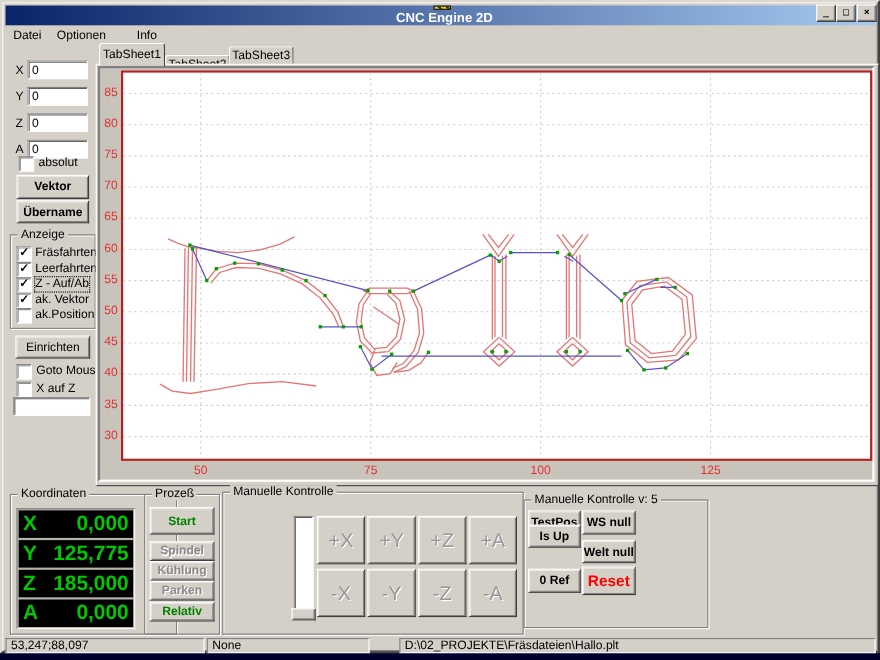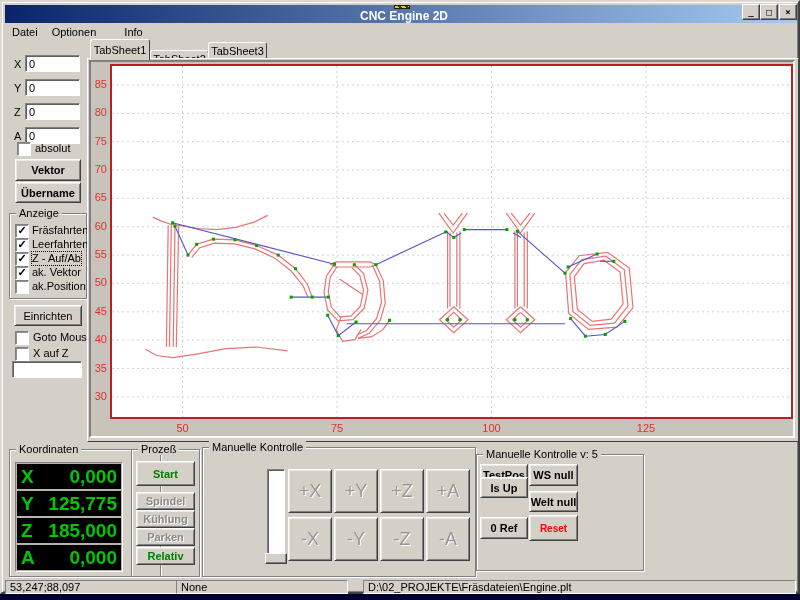--- a/index.html
+++ b/index.html
@@ -27,21 +27,21 @@
   .cb{position:absolute;width:12px;height:12px;background:#fff;border:1px solid;
       border-color:#808080 #fff #fff #808080;box-shadow:inset 1px 1px 0 #909090;
       font-size:11px;font-weight:bold;line-height:10px;text-align:center;}
   .b{position:absolute;background:#d4d0c8;border:1px solid;border-color:#fff #404040 #404040 #fff;
      box-shadow:inset 1px 1px 0 #eceae5, inset -1px -1px 0 #808080;
      display:flex;align-items:center;justify-content:center;cursor:default;}
   .bold{font-weight:bold;}
   .green{color:#008000;}
   .dis{color:#8a8a8a;text-shadow:1px 1px 0 #fff;font-weight:bold;}
   .jog{font-size:18px;color:#969696;text-shadow:1px 1px 0 #fff;}
-  .reset{color:#ff0000;font-weight:bold;font-size:10px;}
+  .reset{color:#ff0000;font-weight:bold;font-size:14px;}
   .tab{position:absolute;background:#d4d0c8;border:1px solid;border-color:#fff #404040 #404040 #fff;
        border-bottom:none;border-radius:3px 3px 0 0;display:flex;align-items:center;justify-content:center;}
   .tabpage{position:absolute;left:85px;top:56px;width:710px;height:382px;background:#d4d0c8;
            border:1px solid;border-color:#fff #404040 #404040 #fff;}
   .plotpanel{position:absolute;left:1px;top:1px;width:706px;height:378px;background:#c8c4bc;box-sizing:border-box;
              border:2px solid;border-color:#808080 #fff #fff #808080;}
   .plotwhite{position:absolute;left:19px;top:2px;width:683px;height:355px;background:#fff;box-sizing:border-box;
              border:2px solid #b22222;}
   .ytick{position:absolute;left:0;width:16px;text-align:right;color:#e03030;font-size:11px;}
   .xtick{position:absolute;top:360px;width:22px;text-align:center;color:#e03030;font-size:11px;}
@@ -302,17 +302,17 @@
       <span class="legend" style="white-space:nowrap;">Manuelle Kontrolle v: 5</span>
     </div>
     <div class="b bold" style="left:478px;top:462px;width:46px;height:20px;">TestPos</div>
     <div class="b bold" style="left:527px;top:462px;width:47px;height:20px;">WS null</div>
     <div class="b bold" style="left:478px;top:475px;width:46px;height:19px;">Is Up</div>
     <div class="b bold" style="left:527px;top:489px;width:47px;height:19px;">Welt null</div>
     <div class="b bold" style="left:478px;top:515px;width:46px;height:20px;">0 Ref</div>
     <div class="b reset" style="left:527px;top:513px;width:47px;height:24px;">Reset</div>
 
     <div class="sp" style="left:3px;top:578px;width:181px;">53,247;88,097</div>
-    <div class="sp" style="left:174px;top:578px;width:172px;">None</div>
-    <div class="sp" style="left:361px;top:578px;width:433px;">D:\02_PROJEKTE\Fräsdateien\Engine.plt</div>
+    <div class="sp" style="left:186px;top:578px;width:148px;">None</div>
+    <div class="sp" style="left:361px;top:578px;width:433px;">D:\02_PROJEKTE\Fräsdateien\Hallo.plt</div>
   </div>
   <div class="strip"></div>
 </div>
 
 </body></html>

